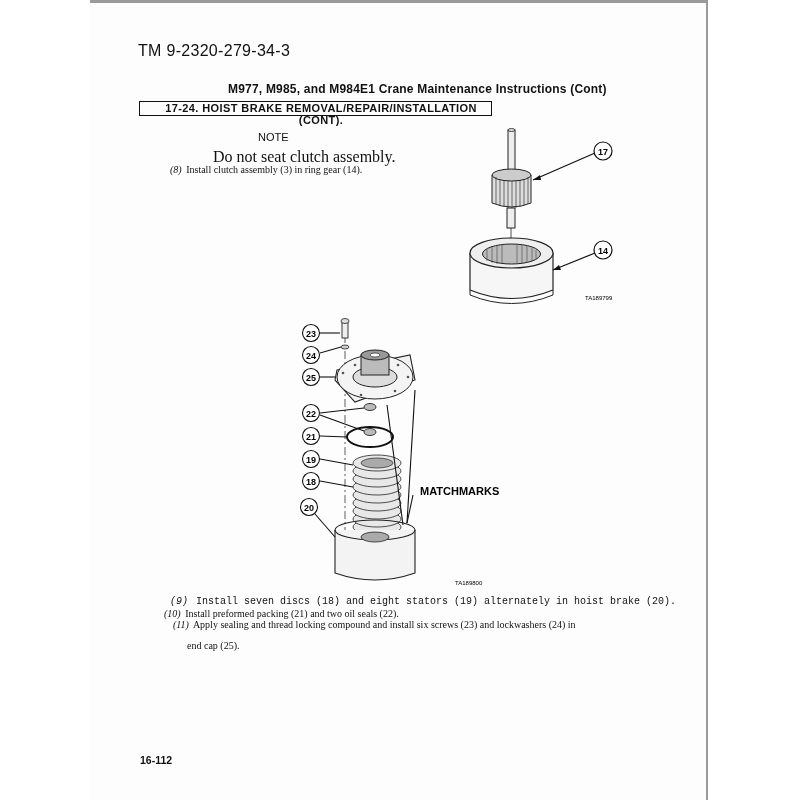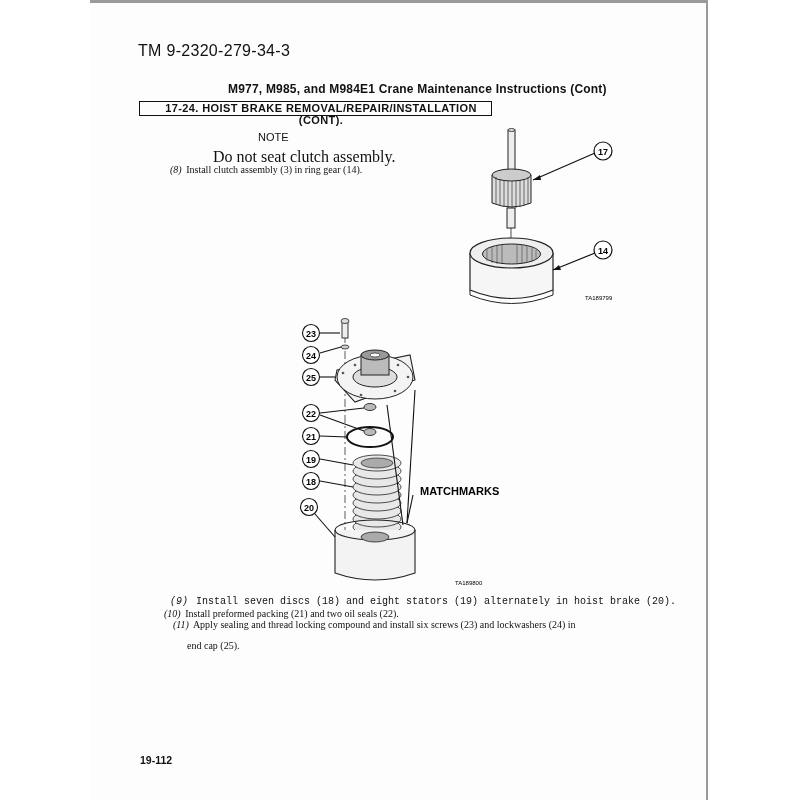--- a/index.html
+++ b/index.html
@@ -174,13 +174,13 @@
   </g>
   <text x="125" y="180" class="mm">MATCHMARKS</text>
   <text x="160" y="270" class="ta">TA189800</text>
 </svg>
 
 <div class="abs step s9"><i>(9)</i> <span>Install seven discs (18) and eight stators (19) alternately in hoist brake (20).</span></div>
 <div class="abs step s10"><i>(10)</i> <span>Install preformed packing (21) and two oil seals (22).</span></div>
 <div class="abs step s11"><i>(11)</i> <span>Apply sealing and thread locking compound and install six screws (23) and lockwashers (24) in</span></div>
 <div class="abs step s11b">end cap (25).</div>
 
-<div class="abs folio">19-112</div>
+<div class="abs folio">16-112</div>
 
 </body></html>

